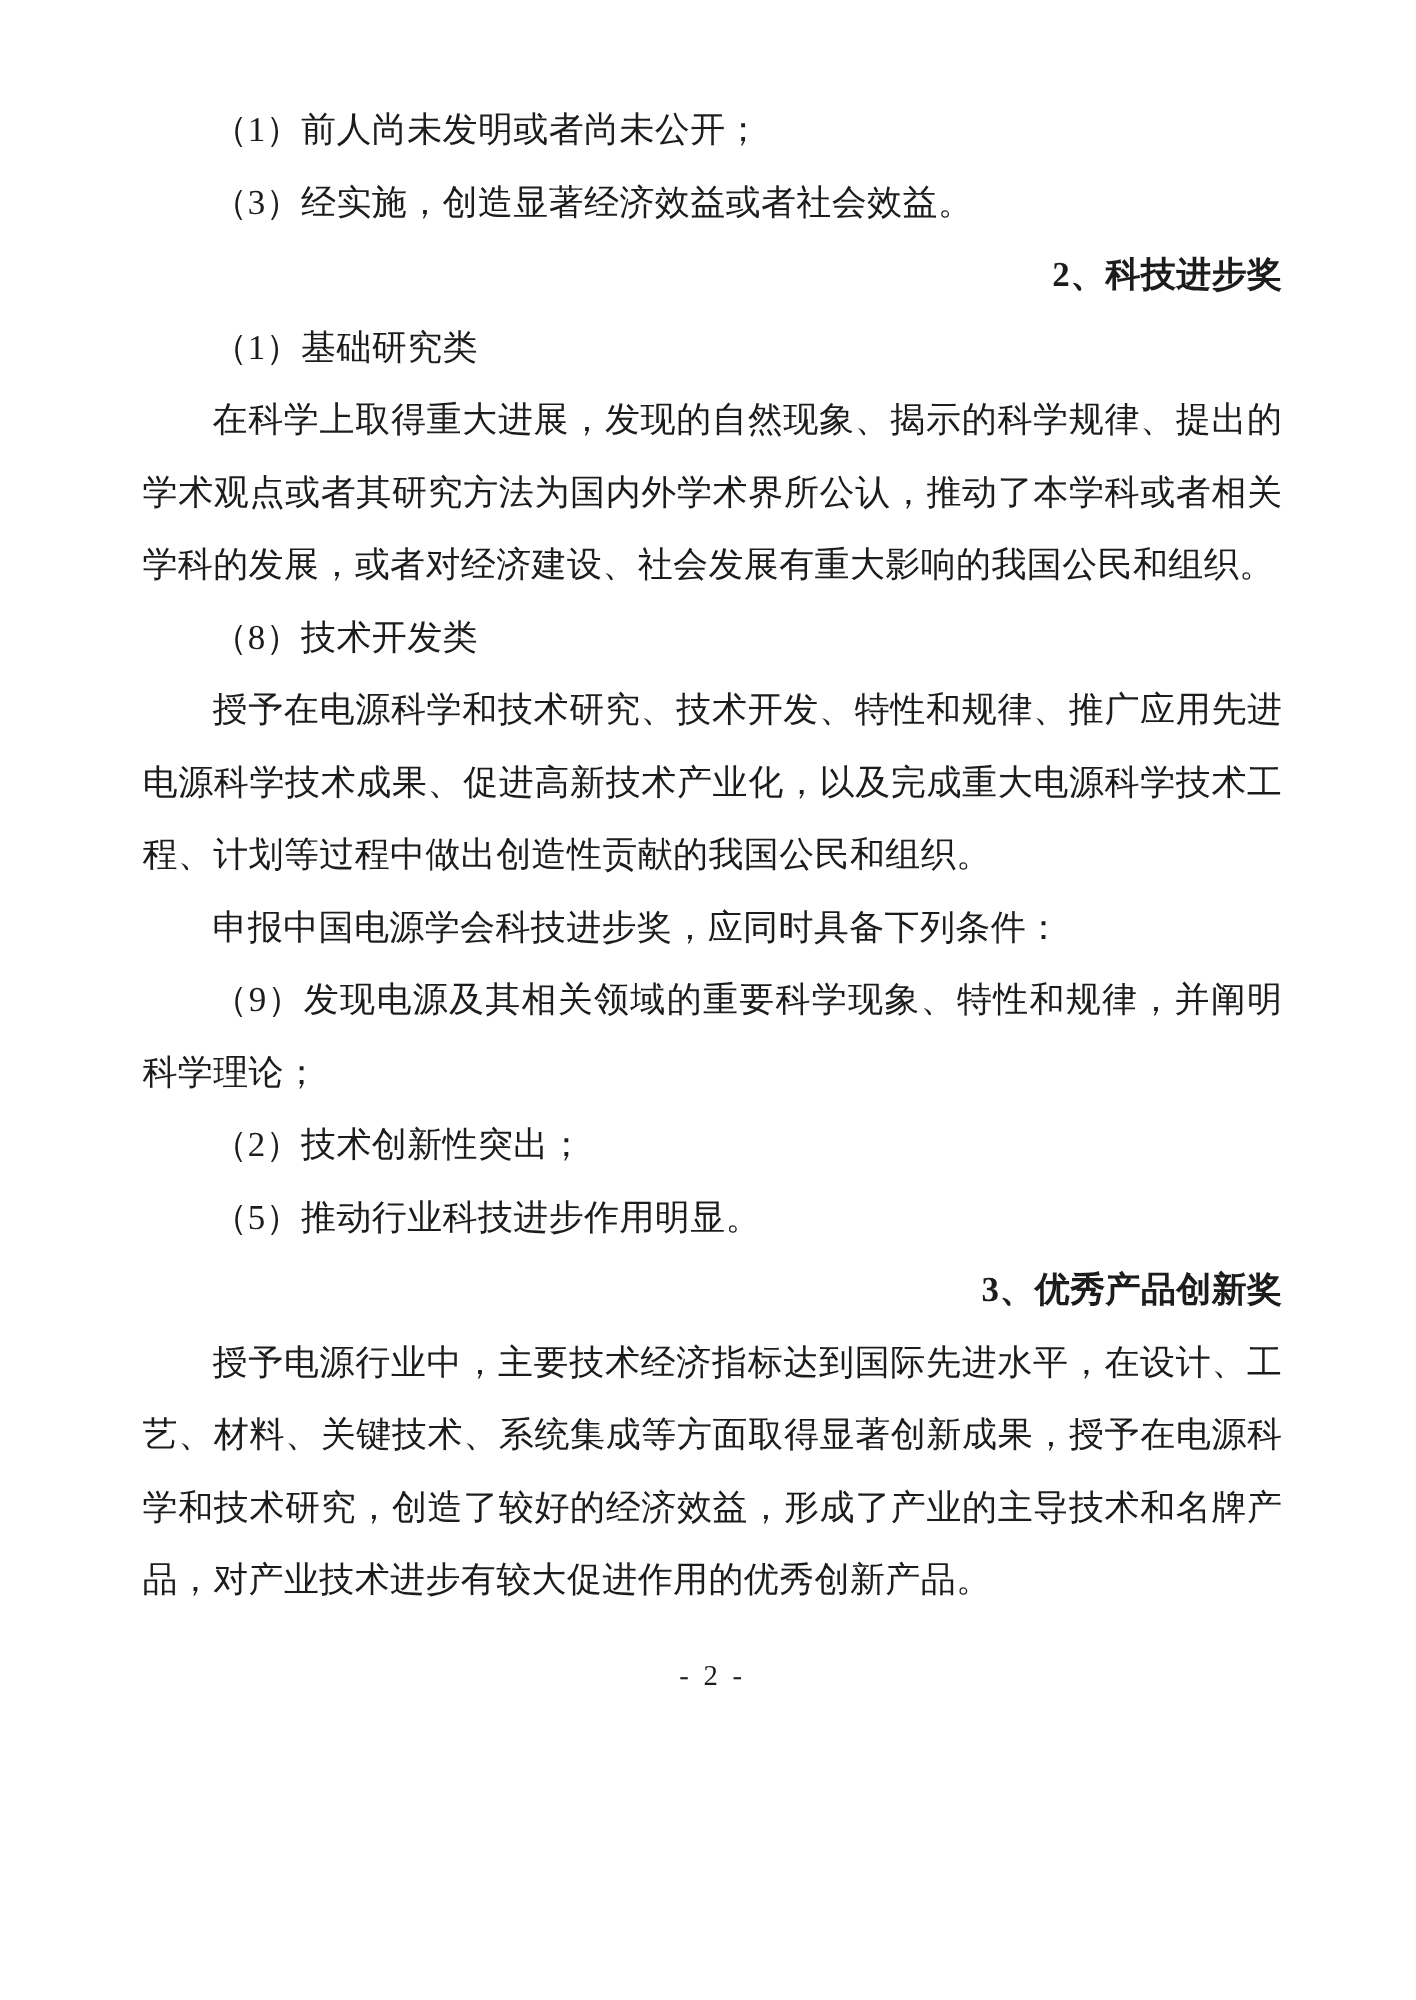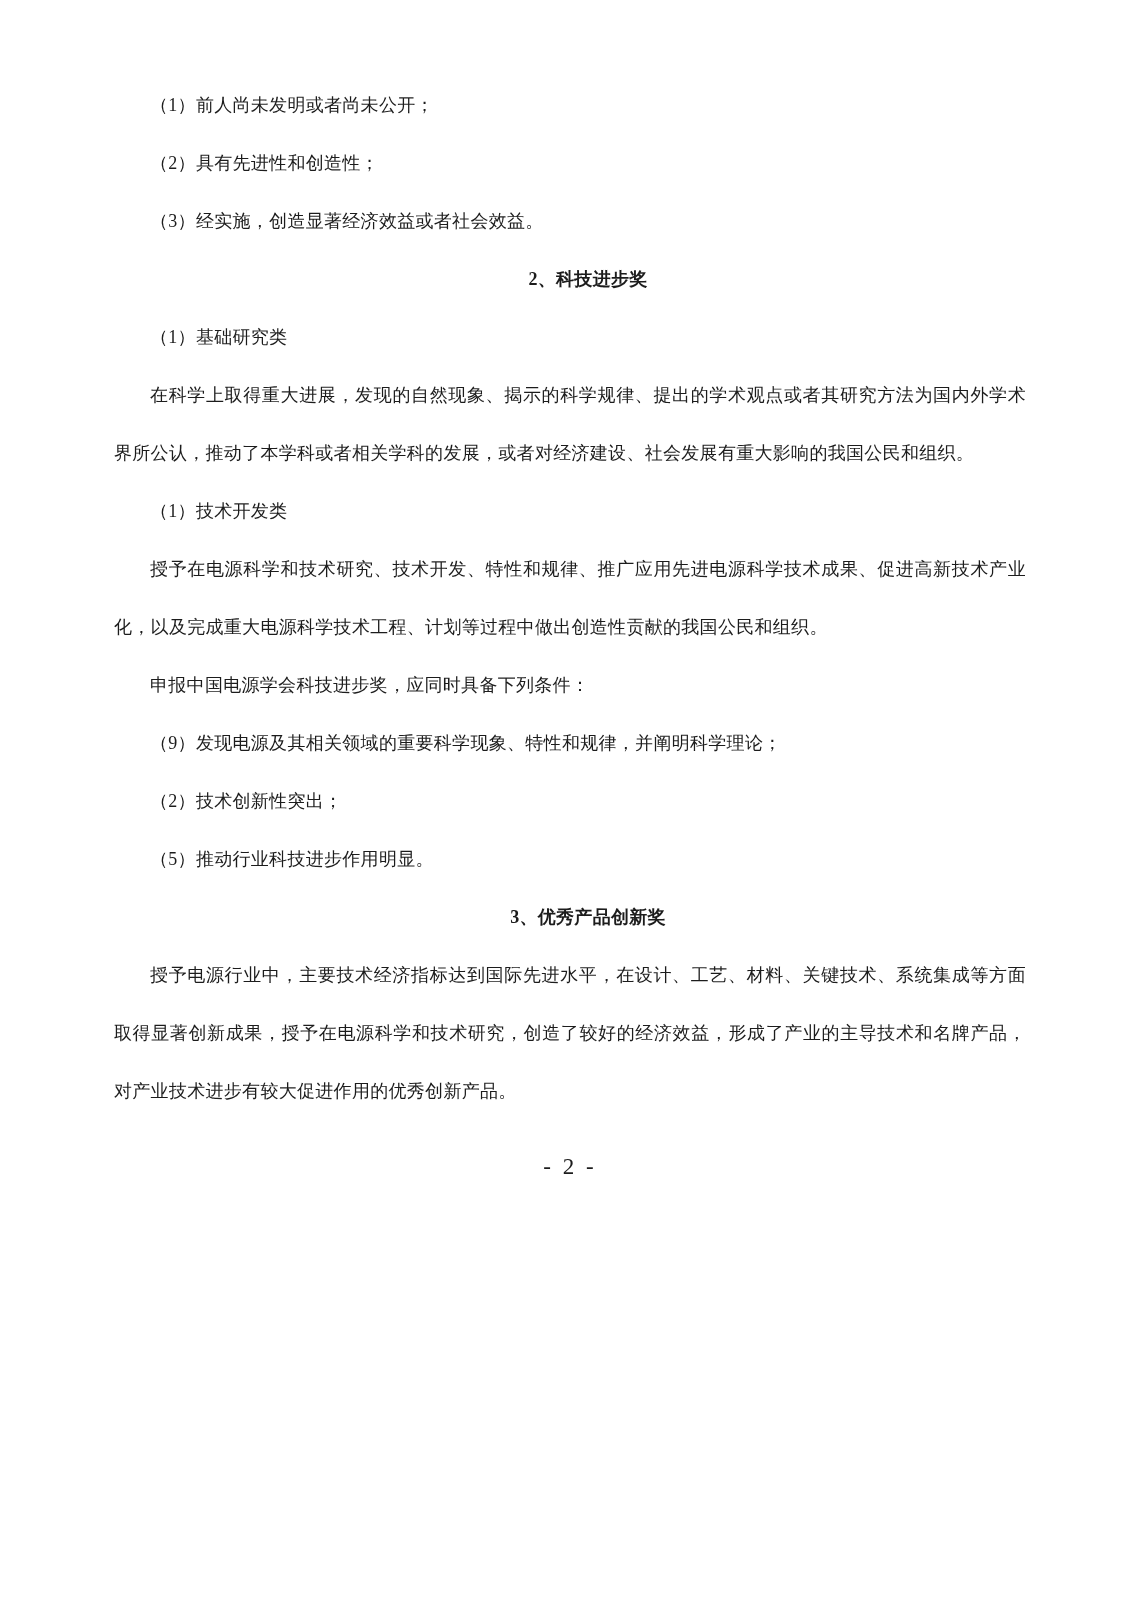--- a/index.html
+++ b/index.html
@@ -16,53 +16,52 @@
     padding: 76px 109px 0 114px;
     font-family: "Liberation Serif", "DejaVu Serif", serif;
     color: #1c1c1c;
     overflow: hidden;
   }
   .content {
     width: 912px;
   }
   p.para {
     margin: 0;
-    font-size: 18px;
+    font-size: 28px;
     line-height: 58px;
     text-align: justify;
     text-justify: inter-character;
     text-indent: 2em;
     word-break: break-all;
     letter-spacing: 0.3px;
   }
   p.heading {
     font-weight: bold;
-    text-align: center;
+    text-align: right;
   }
   .footer {
     width: 912px;
     text-align: center;
     font-size: 23px;
     line-height: 58px;
     margin-top: 18px;
     letter-spacing: 3px;
   }
 </style>
 </head>
 <body>
 
 <div class="page">
   <div class="content">
       <p class="para list-item">（1）前人尚未发明或者尚未公开；</p>
-      <p class="para list-item">（2）具有先进性和创造性；</p>
       <p class="para list-item">（3）经实施，创造显著经济效益或者社会效益。</p>
       <p class="para heading">2、科技进步奖</p>
       <p class="para list-item">（1）基础研究类</p>
       <p class="para body">在科学上取得重大进展，发现的自然现象、揭示的科学规律、提出的学术观点或者其研究方法为国内外学术界所公认，推动了本学科或者相关学科的发展，或者对经济建设、社会发展有重大影响的我国公民和组织。</p>
-      <p class="para list-item">（1）技术开发类</p>
+      <p class="para list-item">（8）技术开发类</p>
       <p class="para body">授予在电源科学和技术研究、技术开发、特性和规律、推广应用先进电源科学技术成果、促进高新技术产业化，以及完成重大电源科学技术工程、计划等过程中做出创造性贡献的我国公民和组织。</p>
       <p class="para body">申报中国电源学会科技进步奖，应同时具备下列条件：</p>
       <p class="para body">（9）发现电源及其相关领域的重要科学现象、特性和规律，并阐明科学理论；</p>
       <p class="para list-item">（2）技术创新性突出；</p>
       <p class="para list-item">（5）推动行业科技进步作用明显。</p>
       <p class="para heading">3、优秀产品创新奖</p>
       <p class="para body">授予电源行业中，主要技术经济指标达到国际先进水平，在设计、工艺、材料、关键技术、系统集成等方面取得显著创新成果，授予在电源科学和技术研究，创造了较好的经济效益，形成了产业的主导技术和名牌产品，对产业技术进步有较大促进作用的优秀创新产品。</p>
     </div>
   <div class="footer">- 2 -</div>
 </div>

